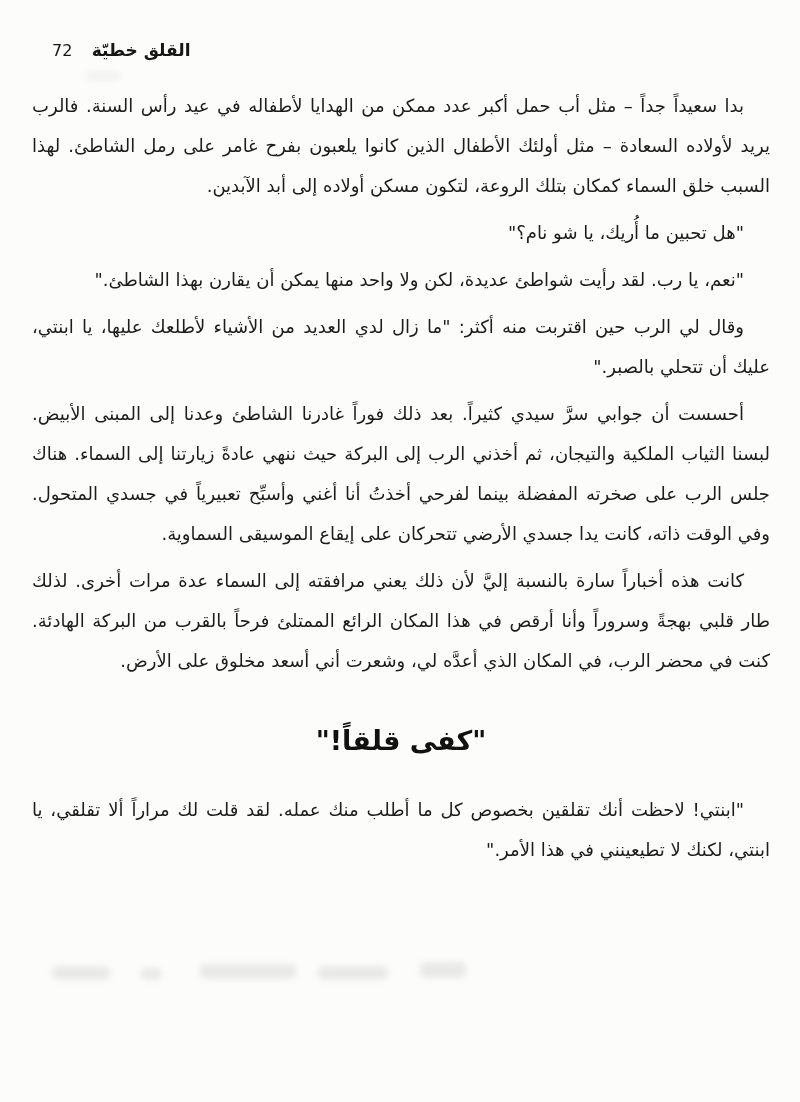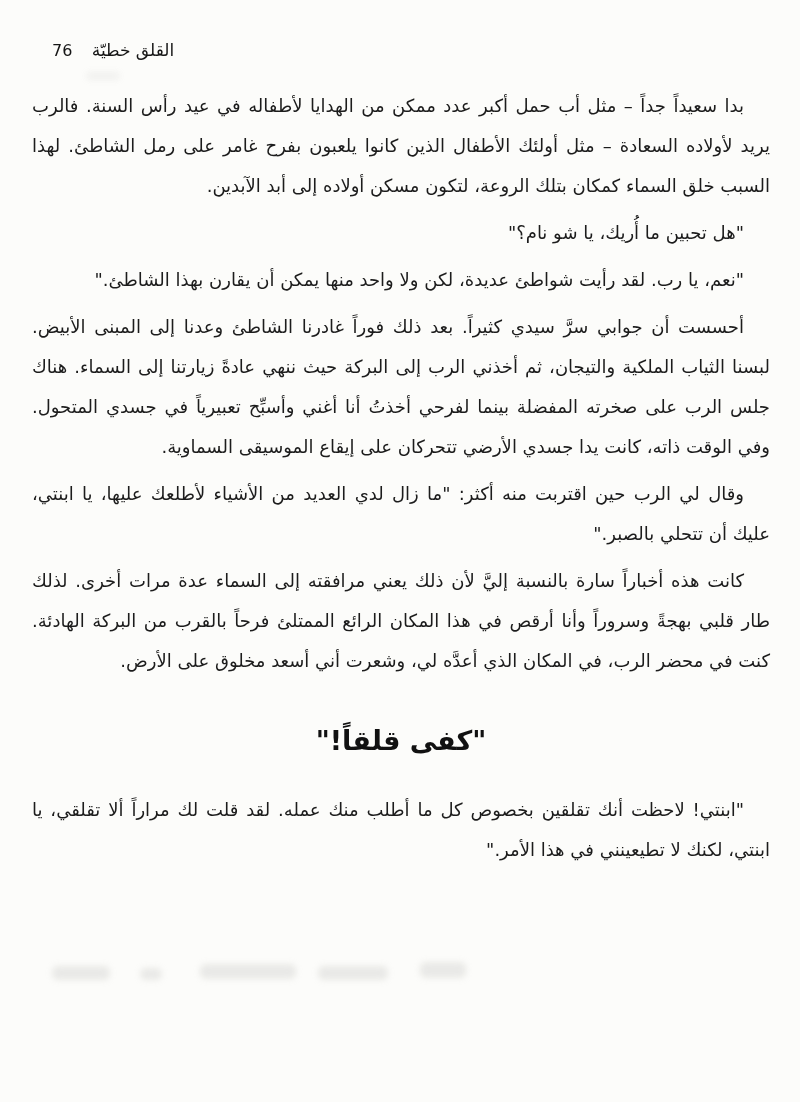--- a/index.html
+++ b/index.html
@@ -20,21 +20,21 @@
   .running-header {
     position: absolute;
     top: 40px;
     left: 52px;
     direction: rtl;
     font-size: 17px;
     white-space: nowrap;
     color: #161616;
   }
   .running-header .header-title {
-    font-weight: normal;
+    font-weight: bold;
     letter-spacing: 0.2px;
     text-align: right;
   }
   .running-header .page-number {
     font-weight: normal;
     margin-right: 14px; 
     font-size: 16px;
   }
   
   .body-text {
@@ -74,29 +74,29 @@
   .smudge.s5 { left: 420px; top: 962px; width: 46px;  height: 16px; }
   .smudge.s6 { left: 86px;  top: 72px;  width: 34px;  height: 8px; opacity: .6; }
 </style>
 </head>
 <body>
 
 <div class="page">
 
   <div class="running-header">
     <span class="header-title">القلق خطيّة</span>
-    <span class="page-number">76</span>
+    <span class="page-number">72</span>
   </div>
 
   <div class="body-text">
     <p class="para">بدا سعيداً جداً – مثل أب حمل أكبر عدد ممكن من الهدايا لأطفاله في عيد رأس السنة. فالرب يريد لأولاده السعادة – مثل أولئك الأطفال الذين كانوا يلعبون بفرح غامر على رمل الشاطئ. لهذا السبب خلق السماء كمكان بتلك الروعة، لتكون مسكن أولاده إلى أبد الآبدين.</p>
     <p class="para">"هل تحبين ما أُريك، يا شو نام؟"</p>
     <p class="para">"نعم، يا رب. لقد رأيت شواطئ عديدة، لكن ولا واحد منها يمكن أن يقارن بهذا الشاطئ."</p>
+    <p class="para">وقال لي الرب حين اقتربت منه أكثر: "ما زال لدي العديد من الأشياء لأطلعك عليها، يا ابنتي، عليك أن تتحلي بالصبر."</p>
     <p class="para">أحسست أن جوابي سرَّ سيدي كثيراً. بعد ذلك فوراً غادرنا الشاطئ وعدنا إلى المبنى الأبيض. لبسنا الثياب الملكية والتيجان، ثم أخذني الرب إلى البركة حيث ننهي عادةً زيارتنا إلى السماء. هناك جلس الرب على صخرته المفضلة بينما لفرحي أخذتُ أنا أغني وأسبِّح تعبيرياً في جسدي المتحول. وفي الوقت ذاته، كانت يدا جسدي الأرضي تتحركان على إيقاع الموسيقى السماوية.</p>
-    <p class="para">وقال لي الرب حين اقتربت منه أكثر: "ما زال لدي العديد من الأشياء لأطلعك عليها، يا ابنتي، عليك أن تتحلي بالصبر."</p>
     <p class="para">كانت هذه أخباراً سارة بالنسبة إليَّ لأن ذلك يعني مرافقته إلى السماء عدة مرات أخرى. لذلك طار قلبي بهجةً وسروراً وأنا أرقص في هذا المكان الرائع الممتلئ فرحاً بالقرب من البركة الهادئة. كنت في محضر الرب، في المكان الذي أعدَّه لي، وشعرت أني أسعد مخلوق على الأرض.</p>
 
     <h2 class="section-heading">"كفى قلقاً!"</h2>
 
     <p class="para">"ابنتي! لاحظت أنك تقلقين بخصوص كل ما أطلب منك عمله. لقد قلت لك مراراً ألا تقلقي، يا ابنتي، لكنك لا تطيعينني في هذا الأمر."</p>
   </div>
 
   <div class="smudge s1"></div>
   <div class="smudge s2"></div>
   <div class="smudge s3"></div>

